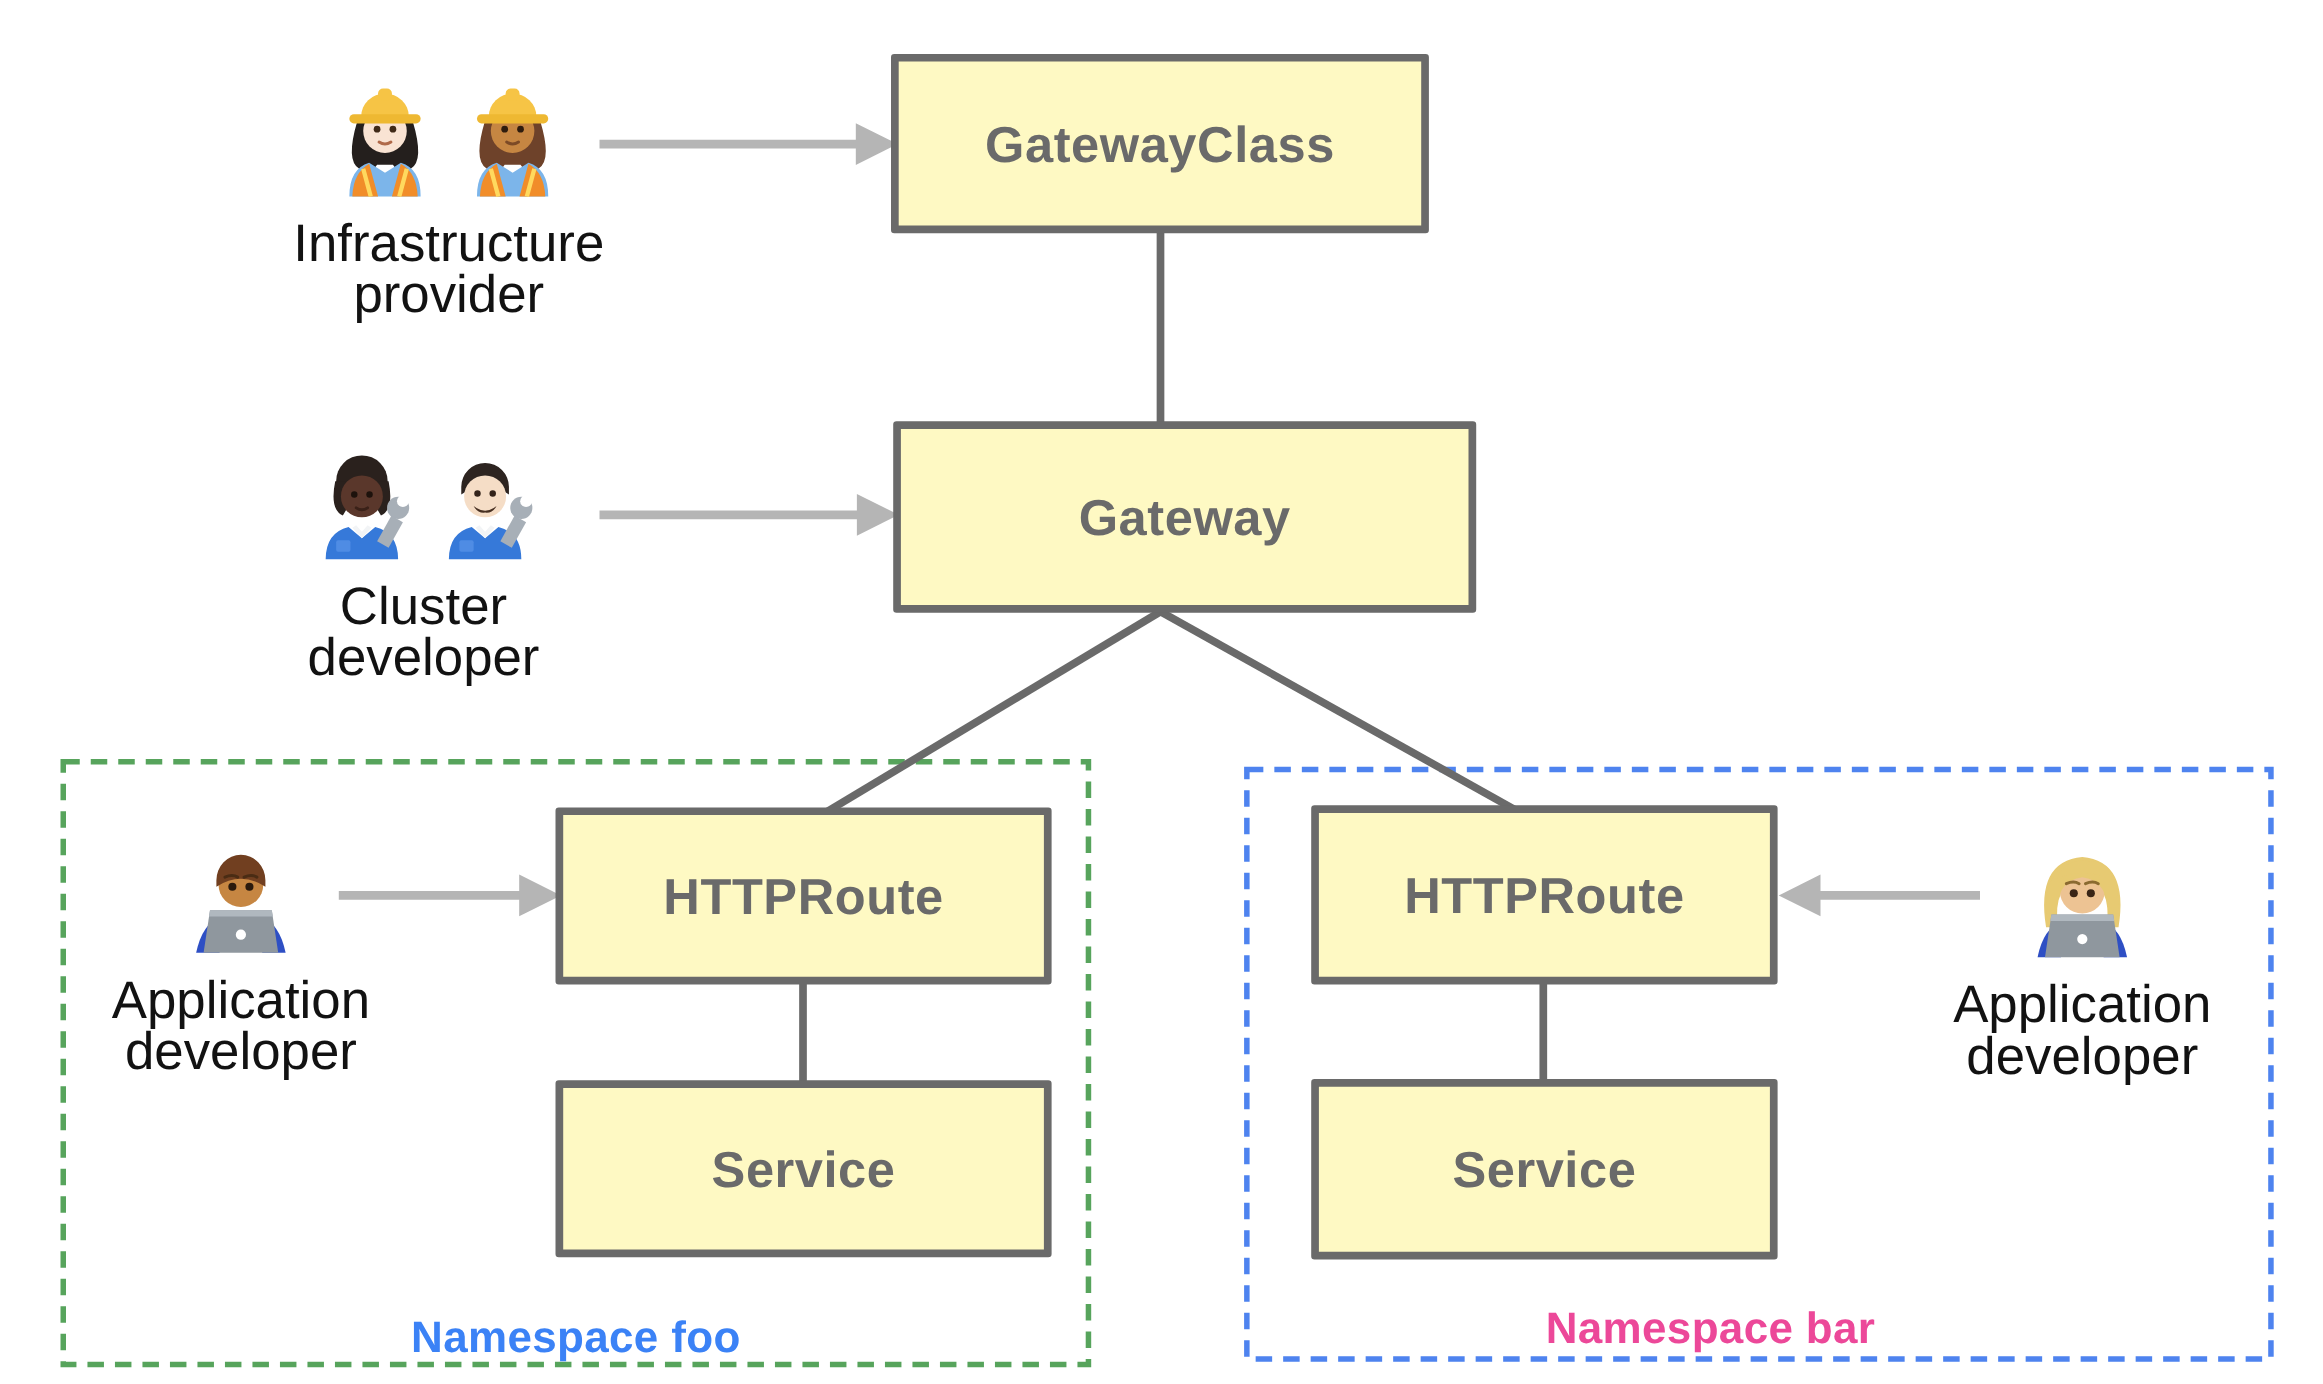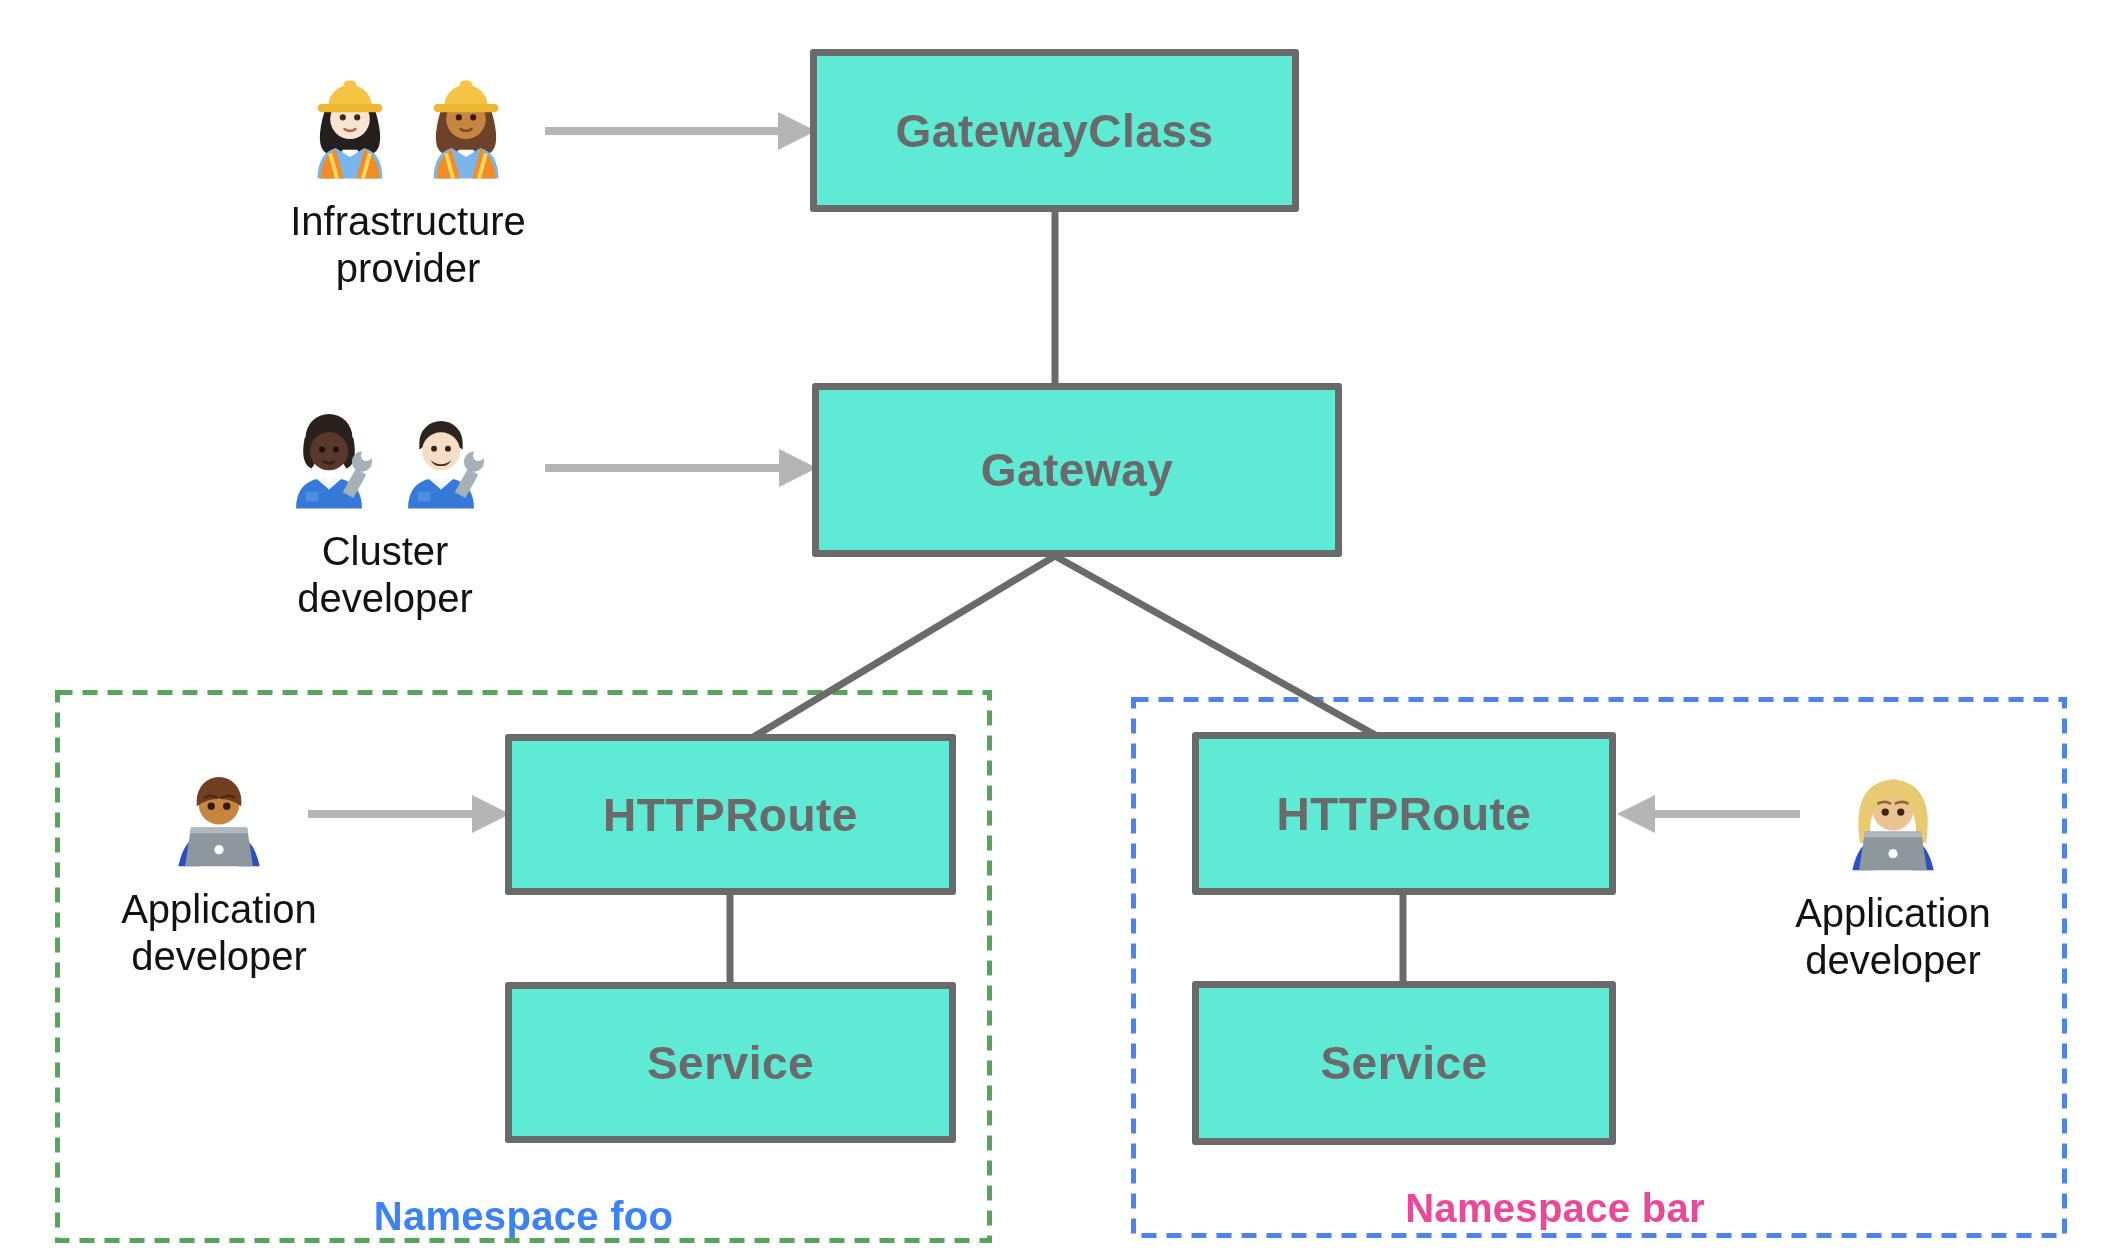--- a/index.html
+++ b/index.html
@@ -1,27 +1,27 @@
 <!DOCTYPE html>
 <html><head>
 <meta charset="utf-8">
 <style>
   html,body{margin:0;padding:0;background:#fff;}
   body{width:2112px;height:1258px;font-family:"Liberation Sans",sans-serif;}
   .stage{position:relative;width:2112px;height:1258px;background:#fff;overflow:hidden;}
   .underlay{position:absolute;left:0;top:0;width:2112px;height:1258px;}
   .node{
-    position:absolute;box-sizing:border-box;background:#5eead4;
+    position:absolute;box-sizing:border-box;background:#fef9c3;
     border:7px solid #6a6a6a;border-radius:3px;
     display:flex;align-items:center;justify-content:center;
     color:#6a6a6a;font-weight:bold;font-size:46px;letter-spacing:0.5px;
   }
   .persona{
     position:absolute;display:flex;flex-direction:column;align-items:center;
-    color:#121212;font-size:40px;line-height:47px;text-align:center;
+    color:#121212;font-size:48px;line-height:47px;text-align:center;
   }
   .persona .icons{display:flex;align-items:flex-end;gap:8px;margin-bottom:14px;}
   .ns-label{
     position:absolute;font-weight:bold;font-size:40px;text-align:center;letter-spacing:0.3px;
   }
   .ns-label.foo{left:57px;width:933px;top:1194px;color:#3b82f6;}
   .ns-label.bar{left:1089px;width:932px;top:1186px;color:#ec4899;}
 </style>
 </head>
 <body>

